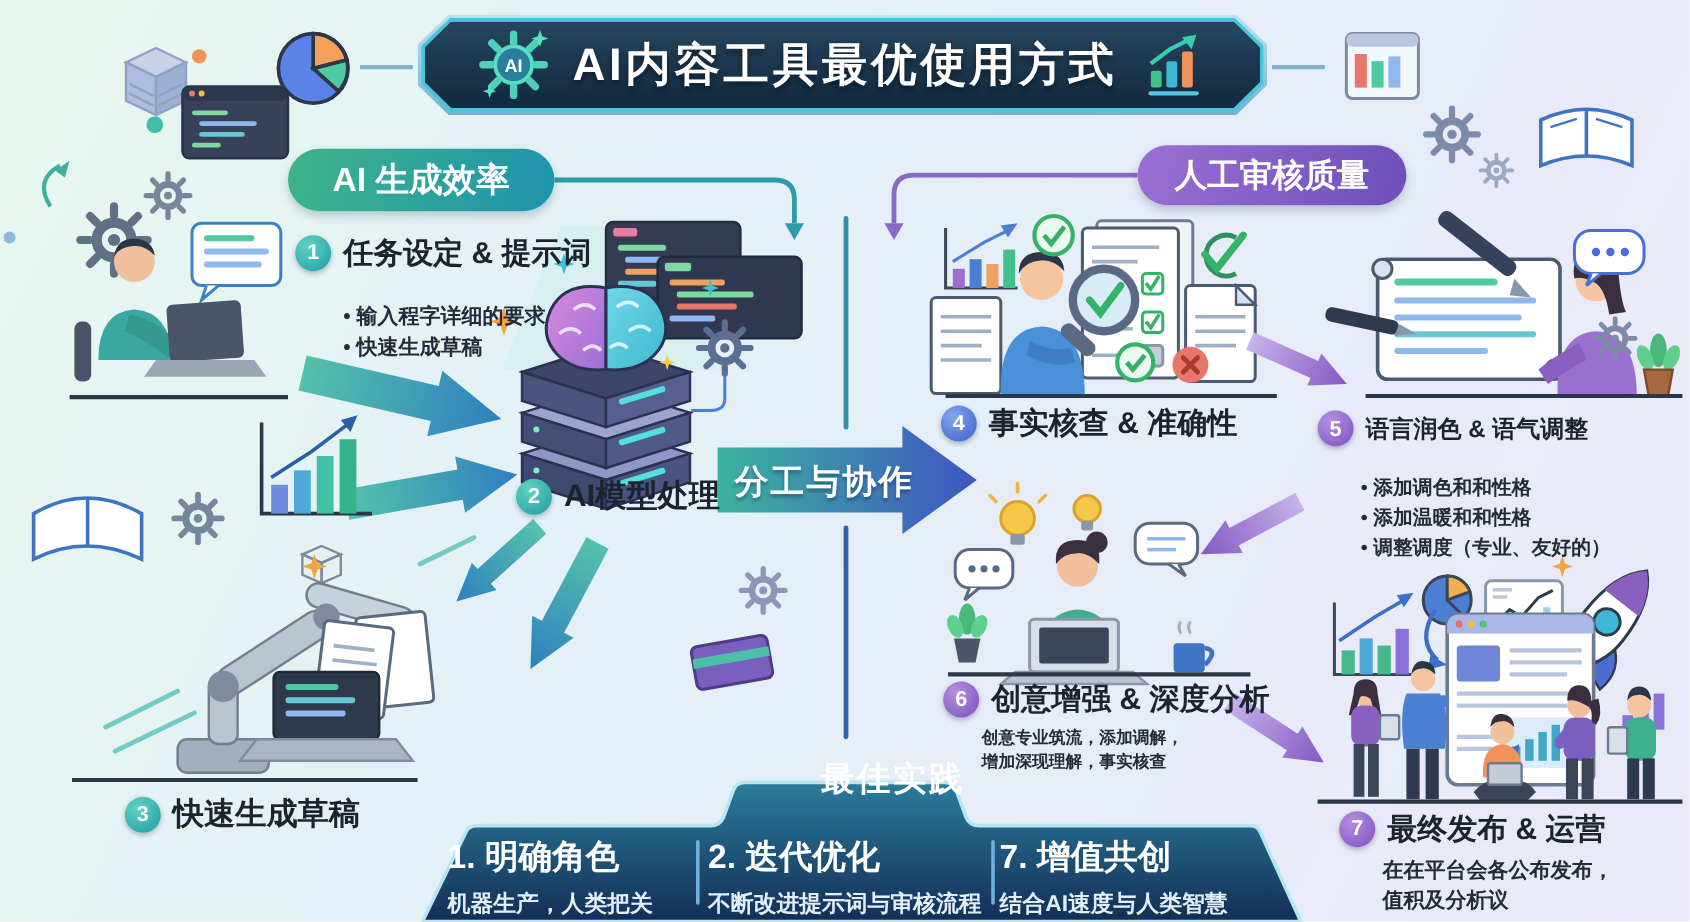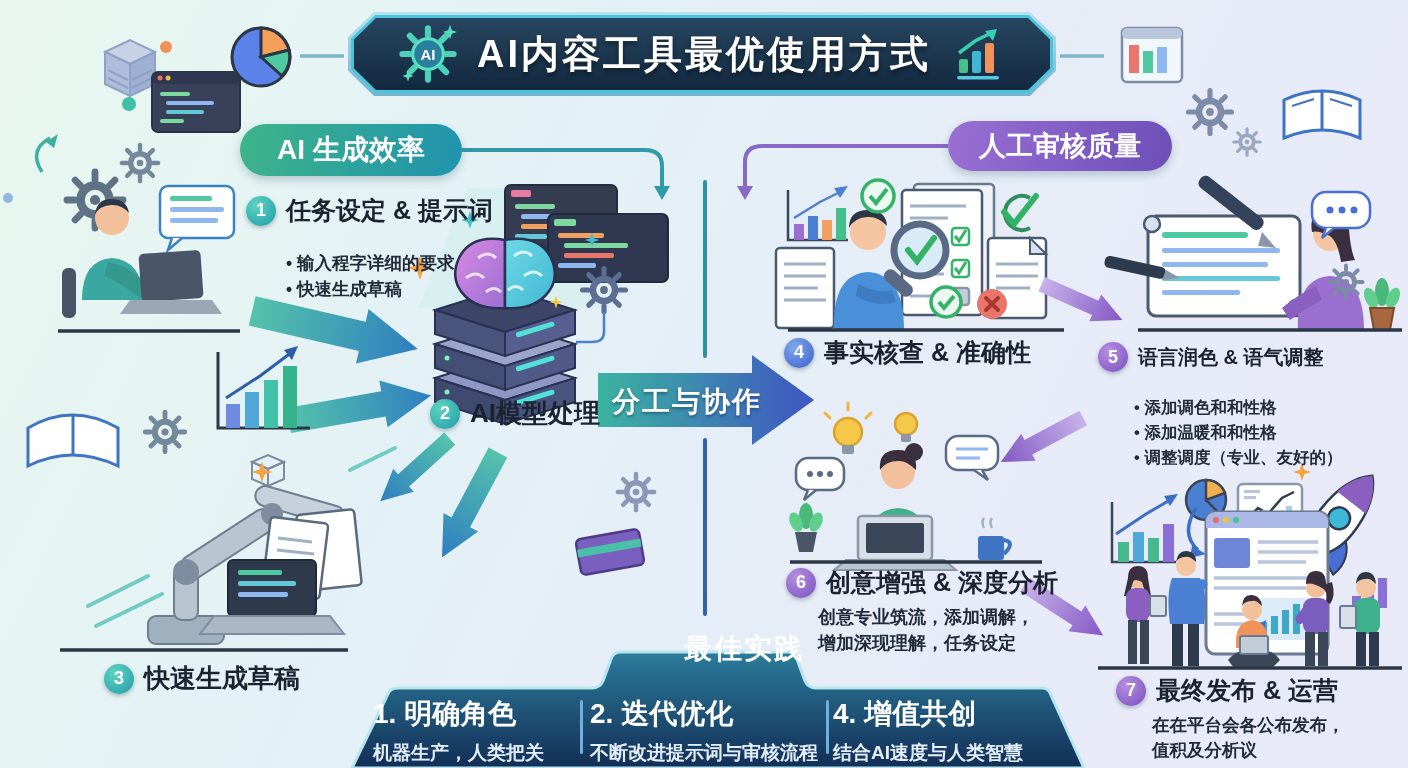--- a/index.html
+++ b/index.html
@@ -40,21 +40,21 @@
   .step-title{font-weight:800;color:#1b2330;white-space:nowrap;}
   .bullets{margin-top:23px;color:#222b3a;font-weight:600;line-height:1.5;}
   .bullet::before{content:"• ";}
   .desc{margin-top:6px;color:#222b3a;font-weight:600;line-height:1.42;white-space:nowrap;}
 
   #step1{left:246px;top:194px;} #step1 .step-title{font-size:25px;} #step1 .bullets{margin-left:40px;font-size:17.5px;}
   #step2{left:430px;top:396px;} #step2 .step-title{font-size:26px;}
   #step3{left:104px;top:661px;} #step3 .step-title{font-size:26px;}
   #step4{left:784px;top:336px;} #step4 .step-title{font-size:25px;}
   #step5{left:1098px;top:342px;} #step5 .step-title{font-size:20px;} #step5 .bullets{margin-left:36px;font-size:16.5px;}
-  #step6{left:786px;top:566px;} #step6 .step-title{font-size:25px;} #step6 .desc{margin-left:32px;font-size:18px;}
+  #step6{left:786px;top:566px;} #step6 .step-title{font-size:25px;} #step6 .desc{margin-left:32px;font-size:14px;}
   #step7{left:1116px;top:674px;} #step7 .step-title{font-size:25px;} #step7 .desc{margin-left:36px;font-size:17.5px;}
 
   
   #center-arrow-label{position:absolute;left:612px;top:383px;width:150px;text-align:center;
     color:#fff;font-size:28px;font-weight:900;letter-spacing:2px;text-shadow:0 2px 3px rgba(0,30,60,.4);}
 
   
   .bp-title{position:absolute;left:604px;top:630px;width:200px;text-align:right;
     color:#fff;font-size:28px;font-weight:900;letter-spacing:2px;}
   .bp-col{position:absolute;text-align:left;color:#fff;}
@@ -675,21 +675,21 @@
     </div>
   </div>
 
   <div class="step" id="step6">
     <div class="step-head">
       <div class="badge purple">6</div>
       <div class="step-title">创意增强 &amp; 深度分析</div>
     </div>
     <div class="desc">
       <div>创意专业筑流，添加调解，</div>
-      <div>增加深现理解，任务设定</div>
+      <div>增加深现理解，事实核查</div>
     </div>
   </div>
 
   <div class="step" id="step7">
     <div class="step-head">
       <div class="badge purple">7</div>
       <div class="step-title">最终发布 &amp; 运营</div>
     </div>
     <div class="desc">
       <div>在在平台会各公布发布，</div>
@@ -704,17 +704,17 @@
     <div class="bp-head">1. 明确角色</div>
     <div class="bp-desc">机器生产，人类把关</div>
   </div>
   <div class="bp-divider" id="bpd1"></div>
   <div class="bp-col" id="bp2">
     <div class="bp-head">2. 迭代优化</div>
     <div class="bp-desc">不断改进提示词与审核流程</div>
   </div>
   <div class="bp-divider" id="bpd2"></div>
   <div class="bp-col" id="bp3">
-    <div class="bp-head">4. 增值共创</div>
+    <div class="bp-head">7. 增值共创</div>
     <div class="bp-desc">结合AI速度与人类智慧</div>
   </div>
 
 </div>
 
 </body></html>

